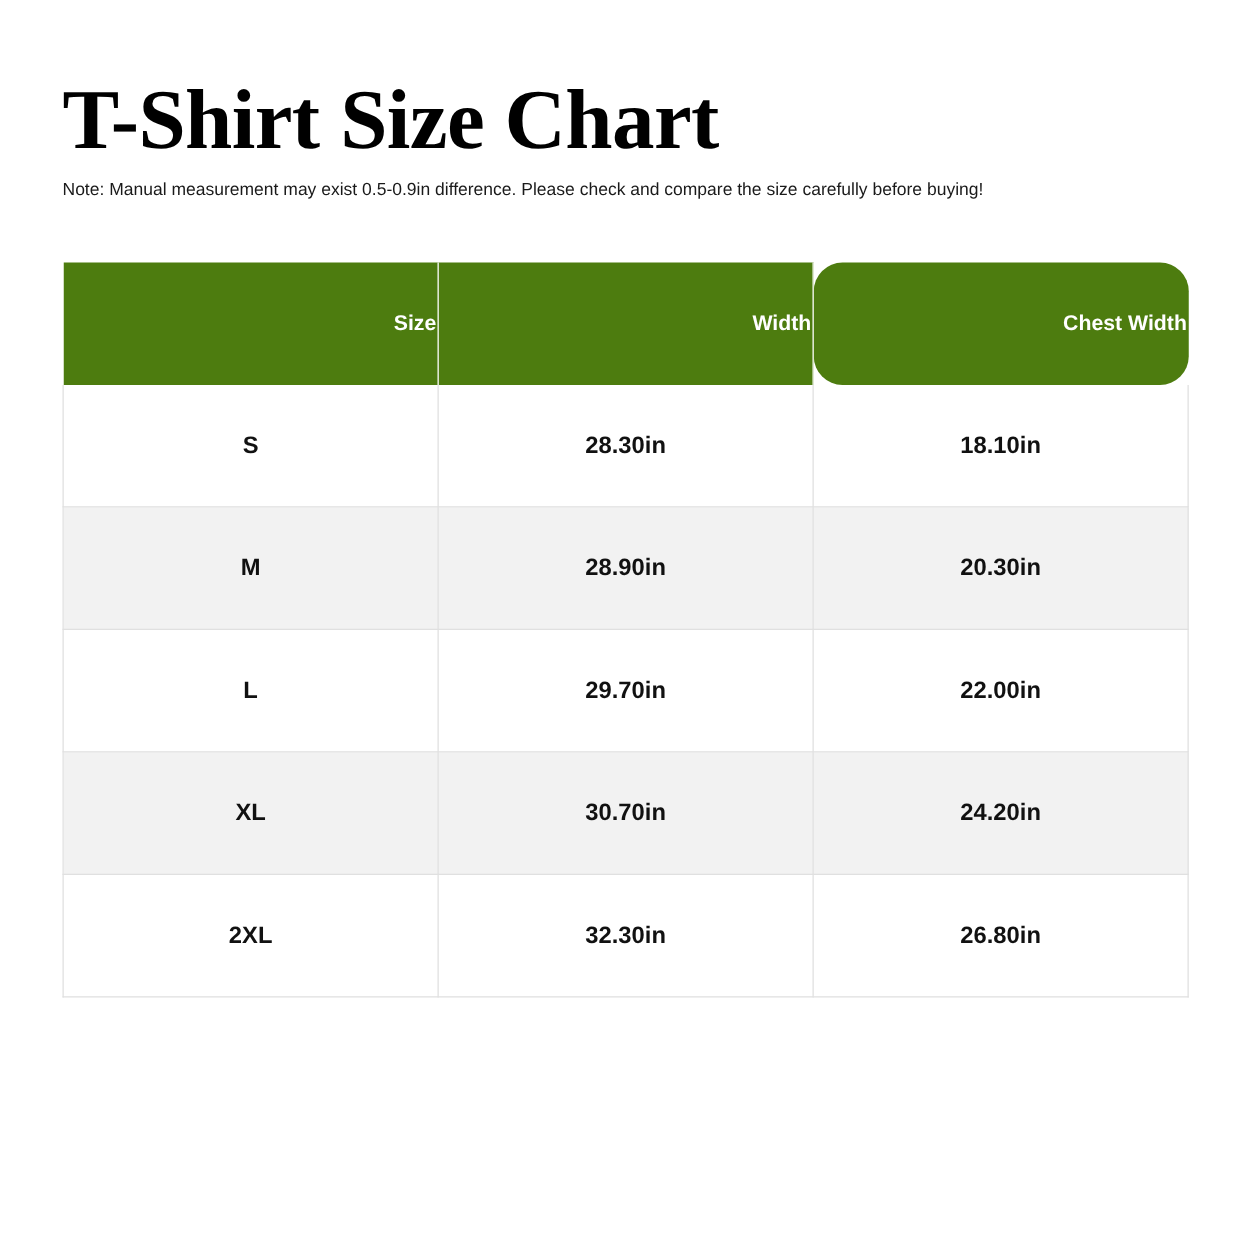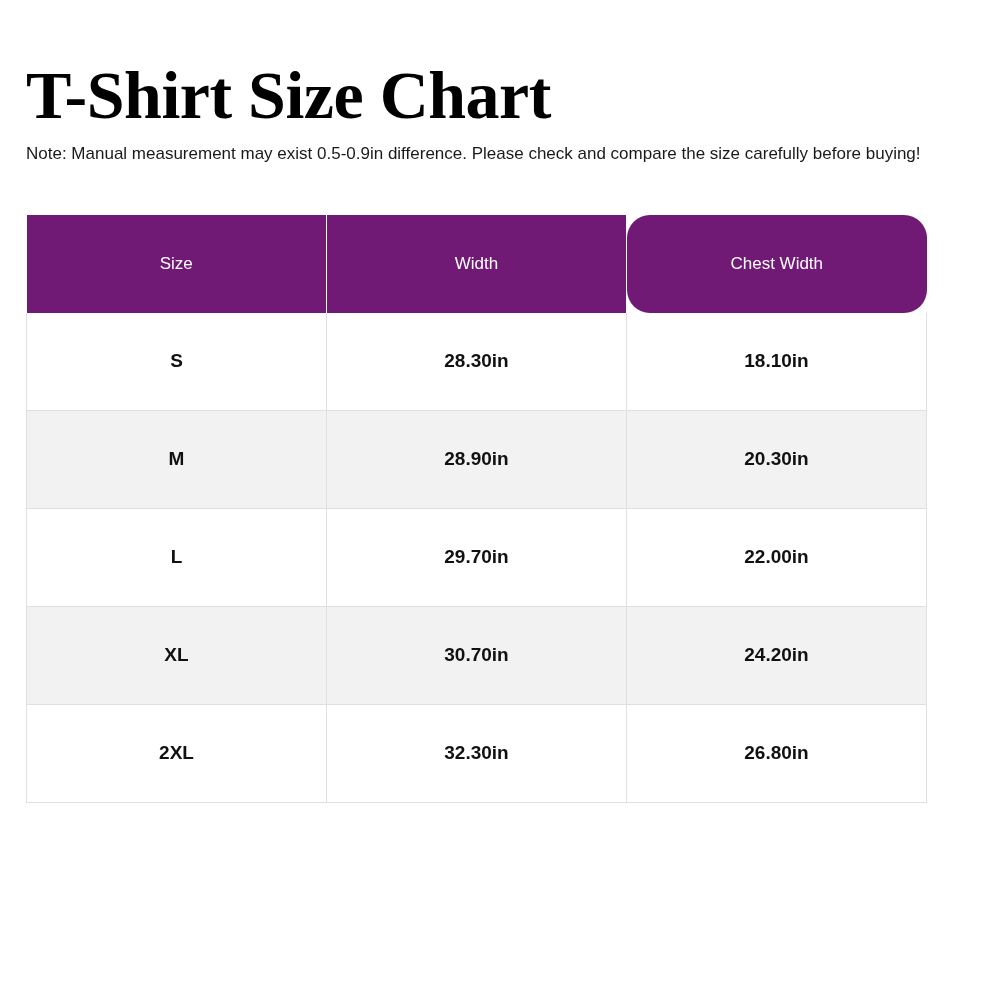--- a/index.html
+++ b/index.html
@@ -11,53 +11,53 @@
     height: 1000px;
     background: #ffffff;
     font-family: "Liberation Sans", sans-serif;
     color: #111111;
     overflow: hidden;
   }
   .page {
     width: 1000px;
     height: 1000px;
     box-sizing: border-box;
-    padding: 60px 50px 0 26px;
+    padding: 60px 50px 0 50px;
     position: relative;
   }
   .title {
     font-family: "Liberation Serif", serif;
     font-weight: bold;
     font-size: 68px;
     line-height: 1.05;
     letter-spacing: -0.5px;
     margin: 0 0 10px 0;
     color: #000000;
   }
   .note {
     font-family: "Liberation Sans", sans-serif;
-    font-size: 17px;
+    font-size: 14px;
     line-height: 1.55;
     color: #1a1a1a;
     max-width: 905px;
     margin: 0;
   }
   table.size-chart {
     border-collapse: collapse;
     width: 900px;
     margin-top: 47px;
     table-layout: fixed;
   }
   table.size-chart th {
-    background: #701a75;
+    background: #4d7c0f;
     color: #ffffff;
-    font-weight: normal;
+    font-weight: bold;
     font-size: 17px;
     height: 96px;
-    text-align: center;
+    text-align: right;
     vertical-align: middle;
     border-right: 1px solid #ffffff;
   }
   table.size-chart th:last-child {
     border-right: none;
     border-radius: 23px;
   }
   table.size-chart td {
     height: 95px;
     text-align: center;

